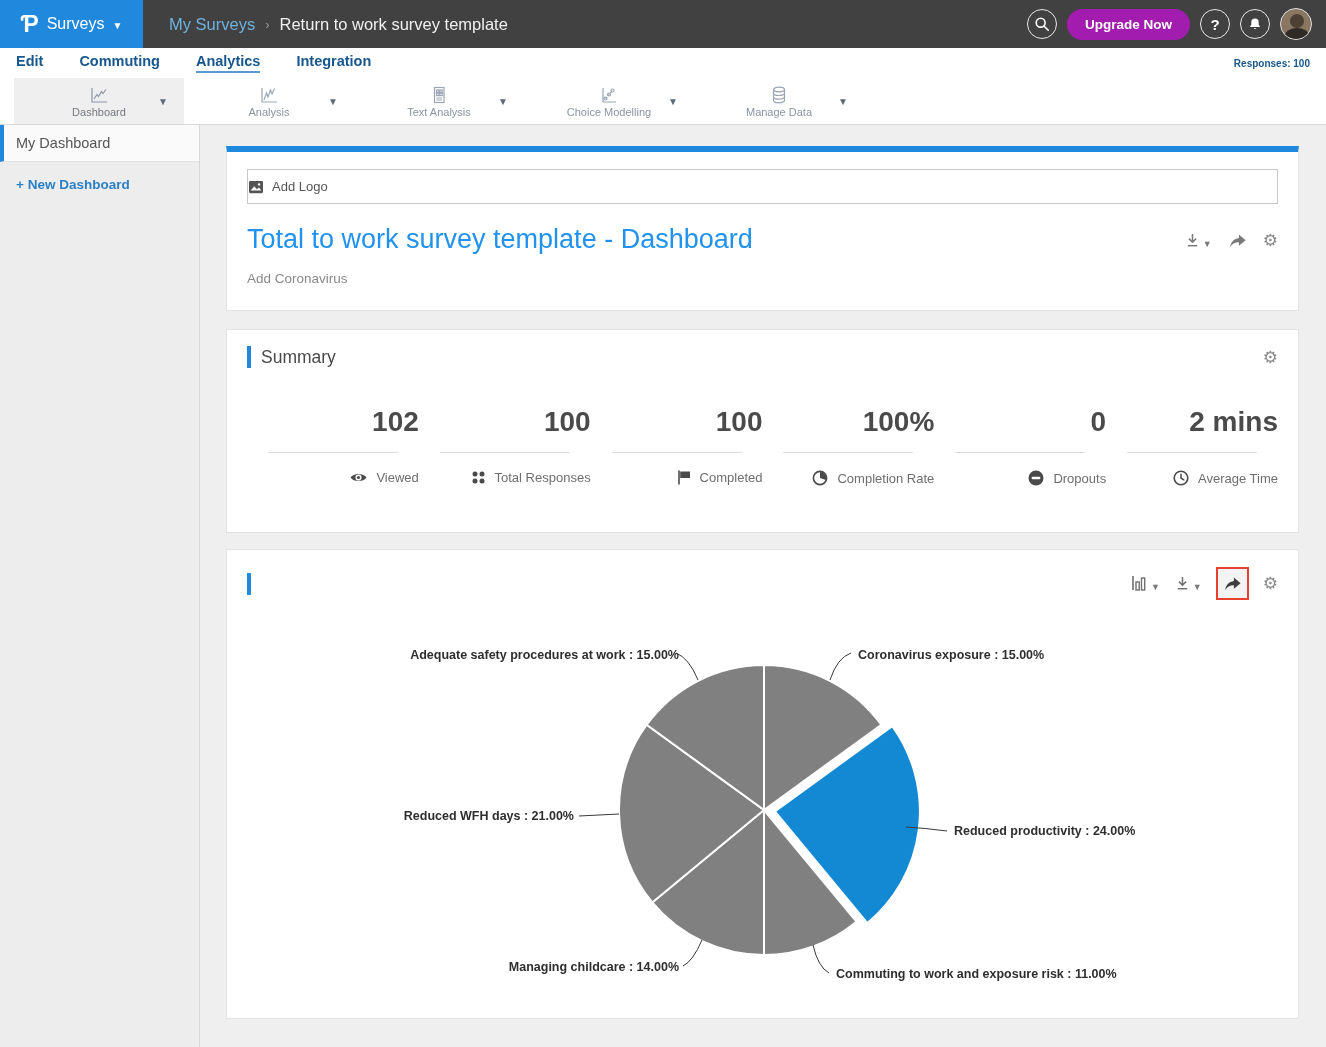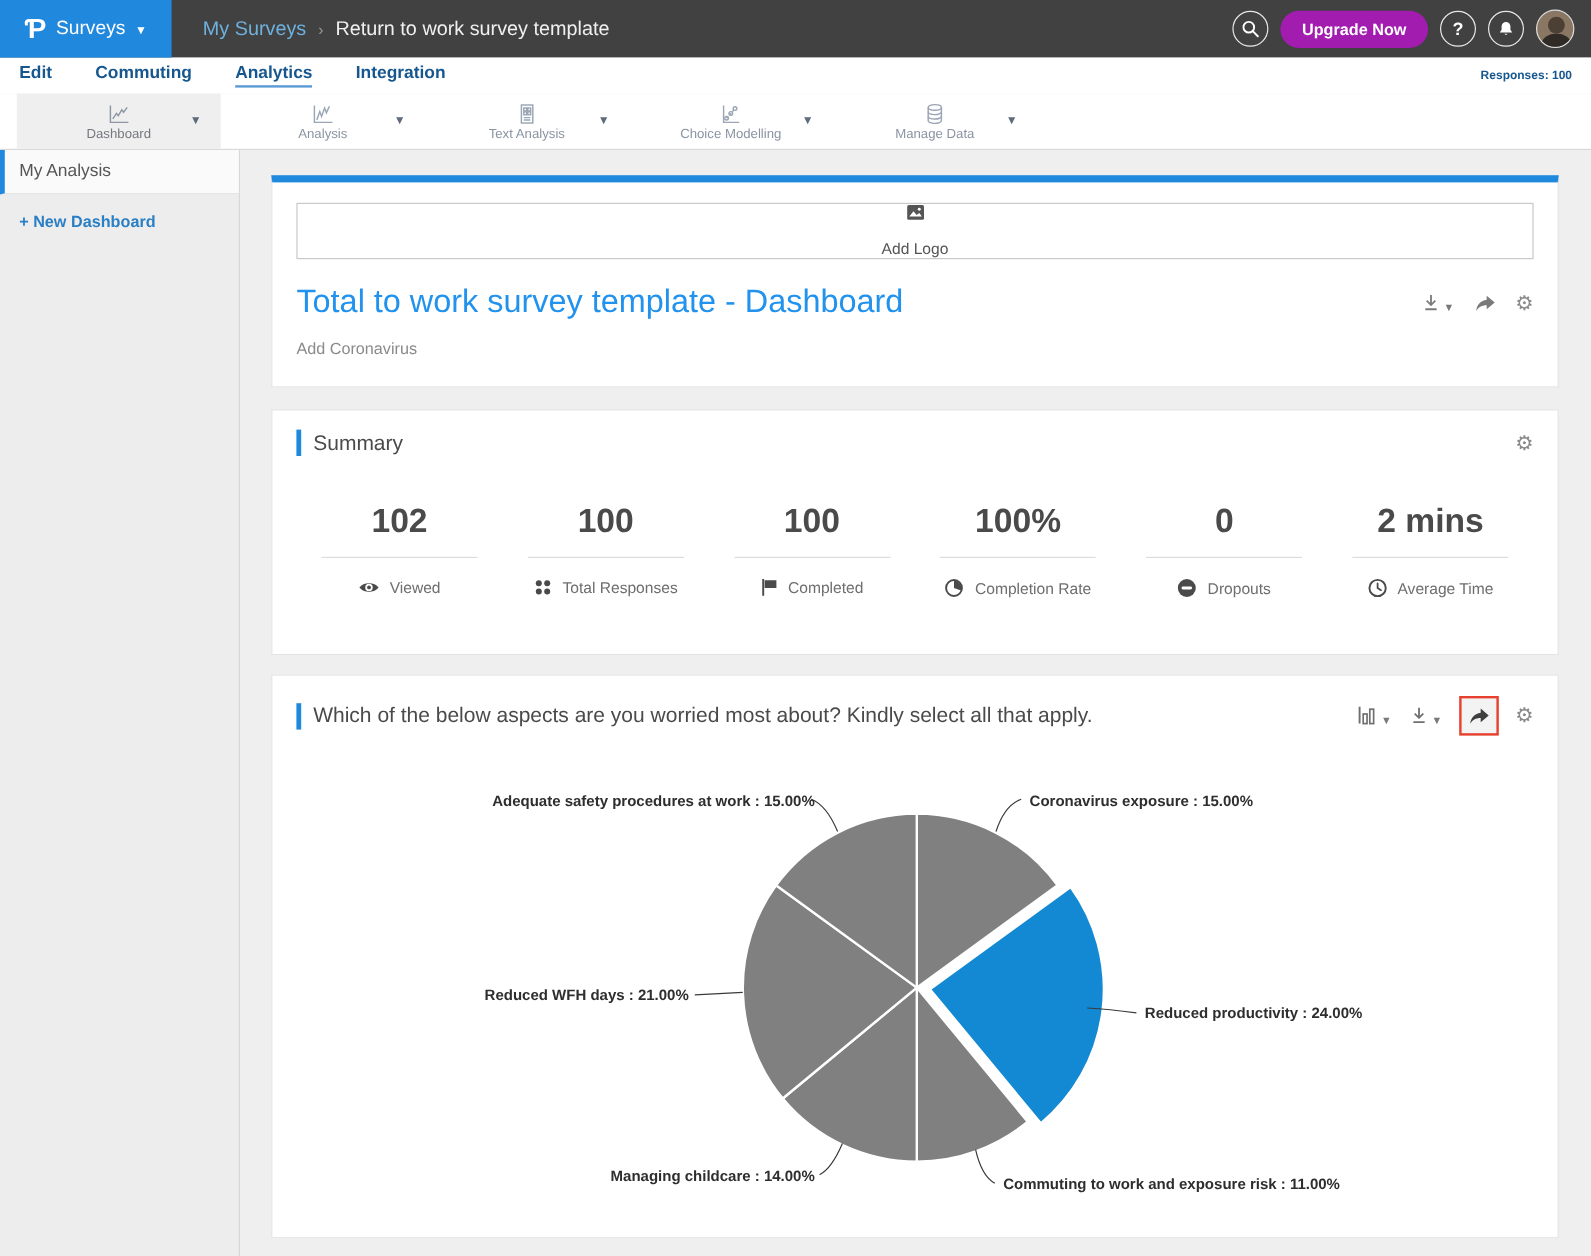--- a/index.html
+++ b/index.html
@@ -43,36 +43,36 @@
   
   .layout { display:flex; height:922px; }
   .sidebar { width:200px; background:#ededed; border-right:1px solid #d8d8d8; }
   .sb-active { height:37px; background:#fafafa; border-left:4px solid #2088dd; border-bottom:1px solid #e2e2e2; display:flex; align-items:center; padding-left:12px; font-size:14.5px; color:#555; cursor:pointer; }
   .sb-new { padding:15px 16px; color:#2b7fc4; font-size:13.5px; font-weight:600; cursor:pointer; }
   .content { flex:1; padding:21px 27px 0 26px; overflow:hidden; }
 
   
   .card { background:#fff; border:1px solid #e3e3e3; }
   .card-top { border-top:6px solid #2088dd; padding:17px 20px 24px; }
-  .addlogo-box { border:1px solid #c9c9c9; height:47px; display:flex; align-items:center; justify-content:space-between; gap:8px; color:#555; font-size:13px; cursor:pointer; margin-bottom:20px;flex-direction:column; }
+  .addlogo-box { border:1px solid #c9c9c9; height:35px; display:flex; align-items:center; justify-content:flex-start; gap:8px; color:#555; font-size:13px; cursor:pointer; margin-bottom:20px; }
   .title-row { display:flex; align-items:flex-start; }
   .page-title { font-size:27px; font-weight:500; color:#2192ed; }
   .title-icons { margin-left:auto; display:flex; align-items:center; gap:16px; padding-top:8px; }
   .icon-btn { display:flex; align-items:center; color:#7a7a7a; cursor:pointer; }
   .gear-glyph { font-size:17px; color:#8a8a8a; line-height:1; cursor:pointer; }
   .dd-caret { font-size:9px; color:#7a7a7a; margin-left:2px; margin-top:7px; }
   .add-desc { margin-top:16px; color:#8a8a8a; font-size:13.5px; cursor:pointer; }
 
   .card-summary { margin-top:18px; padding:16px 20px 42px; }
   .section-head { display:flex; align-items:center; }
   .accent { width:4px; height:22px; background:#2088dd; margin-right:10px; }
   .section-title { font-size:17.5px; color:#4a4a4a; }
   .head-right { margin-left:auto; display:flex; align-items:center; gap:14px; }
   .stats-row { display:flex; margin-top:38px; }
-  .stat { flex:1; text-align:center; }
+  .stat { flex:1; text-align:right; }
   .stat-value { font-size:28px; font-weight:700; color:#4a4a4a; }
   .stat-divider { width:130px; margin:14px auto 17px; border-bottom:1px solid #ddd; }
   .stat-label { display:inline-flex; align-items:center; gap:9px; font-size:13px; color:#6e6e6e; }
   .sicon { fill:#4a4a4a; stroke:#4a4a4a; }
 
   .card-question { margin-top:16px; padding:17px 20px; height:470px; position:relative; }
   .share-highlight { width:33px; height:33px; border:2px solid #e8402f; background:#f3f3f3; display:flex; align-items:center; justify-content:center; cursor:pointer; }
   .chart-abs { position:absolute; left:0; top:56px; width:1073px; height:414px; }
   .pie-label { font-size:12.5px; font-weight:700; fill:#2e2e2e; }
   .leader { fill:none; stroke:#3a3a3a; stroke-width:1; }
@@ -168,21 +168,21 @@
         <path d="M4.5 11.9 a5.5 2.3 0 0 0 11 0"></path>
       </svg>
     <span class="tool-label">Manage Data</span>
     <span class="tool-caret">▼</span>
   </div>
 </div>
 
 <div class="layout">
 
   <aside class="sidebar">
-    <div class="sb-active">My Analysis</div>
+    <div class="sb-active">My Dashboard</div>
     <div class="sb-new">+ New Dashboard</div>
   </aside>
 
   <main class="content">
 
     <section class="card card-top">
       <div class="addlogo-box">
         <svg width="16" height="14" viewBox="0 0 18 16">
             <rect x="1" y="1" width="16" height="14" rx="1.5" fill="#555"></rect>
             <path d="M3 12 L7 7 L10 10.5 L12.5 8.5 L15 12 Z" fill="#fff"></path>
@@ -288,21 +288,20 @@
               </svg>
               <span>Average Time</span>
             </span>
         </div>
       </div>
     </section>
 
     <section class="card card-question">
       <div class="section-head">
         <span class="accent"></span>
-        <span class="section-title">Which of the below aspects are you worried most about? Kindly select all that apply.</span>
         <span class="head-right">
           <span class="icon-btn">
             <svg width="18" height="17" viewBox="0 0 18 17">
                 <path d="M2 1 V15" stroke="#6f6f6f" stroke-width="1.6" fill="none"></path>
                 <rect x="5" y="7" width="3.2" height="8" fill="none" stroke="#6f6f6f" stroke-width="1.4"></rect>
                 <rect x="10.5" y="3" width="3.2" height="12" fill="none" stroke="#6f6f6f" stroke-width="1.4"></rect>
               </svg>
             <span class="dd-caret">▼</span>
           </span>
           <span class="icon-btn">

